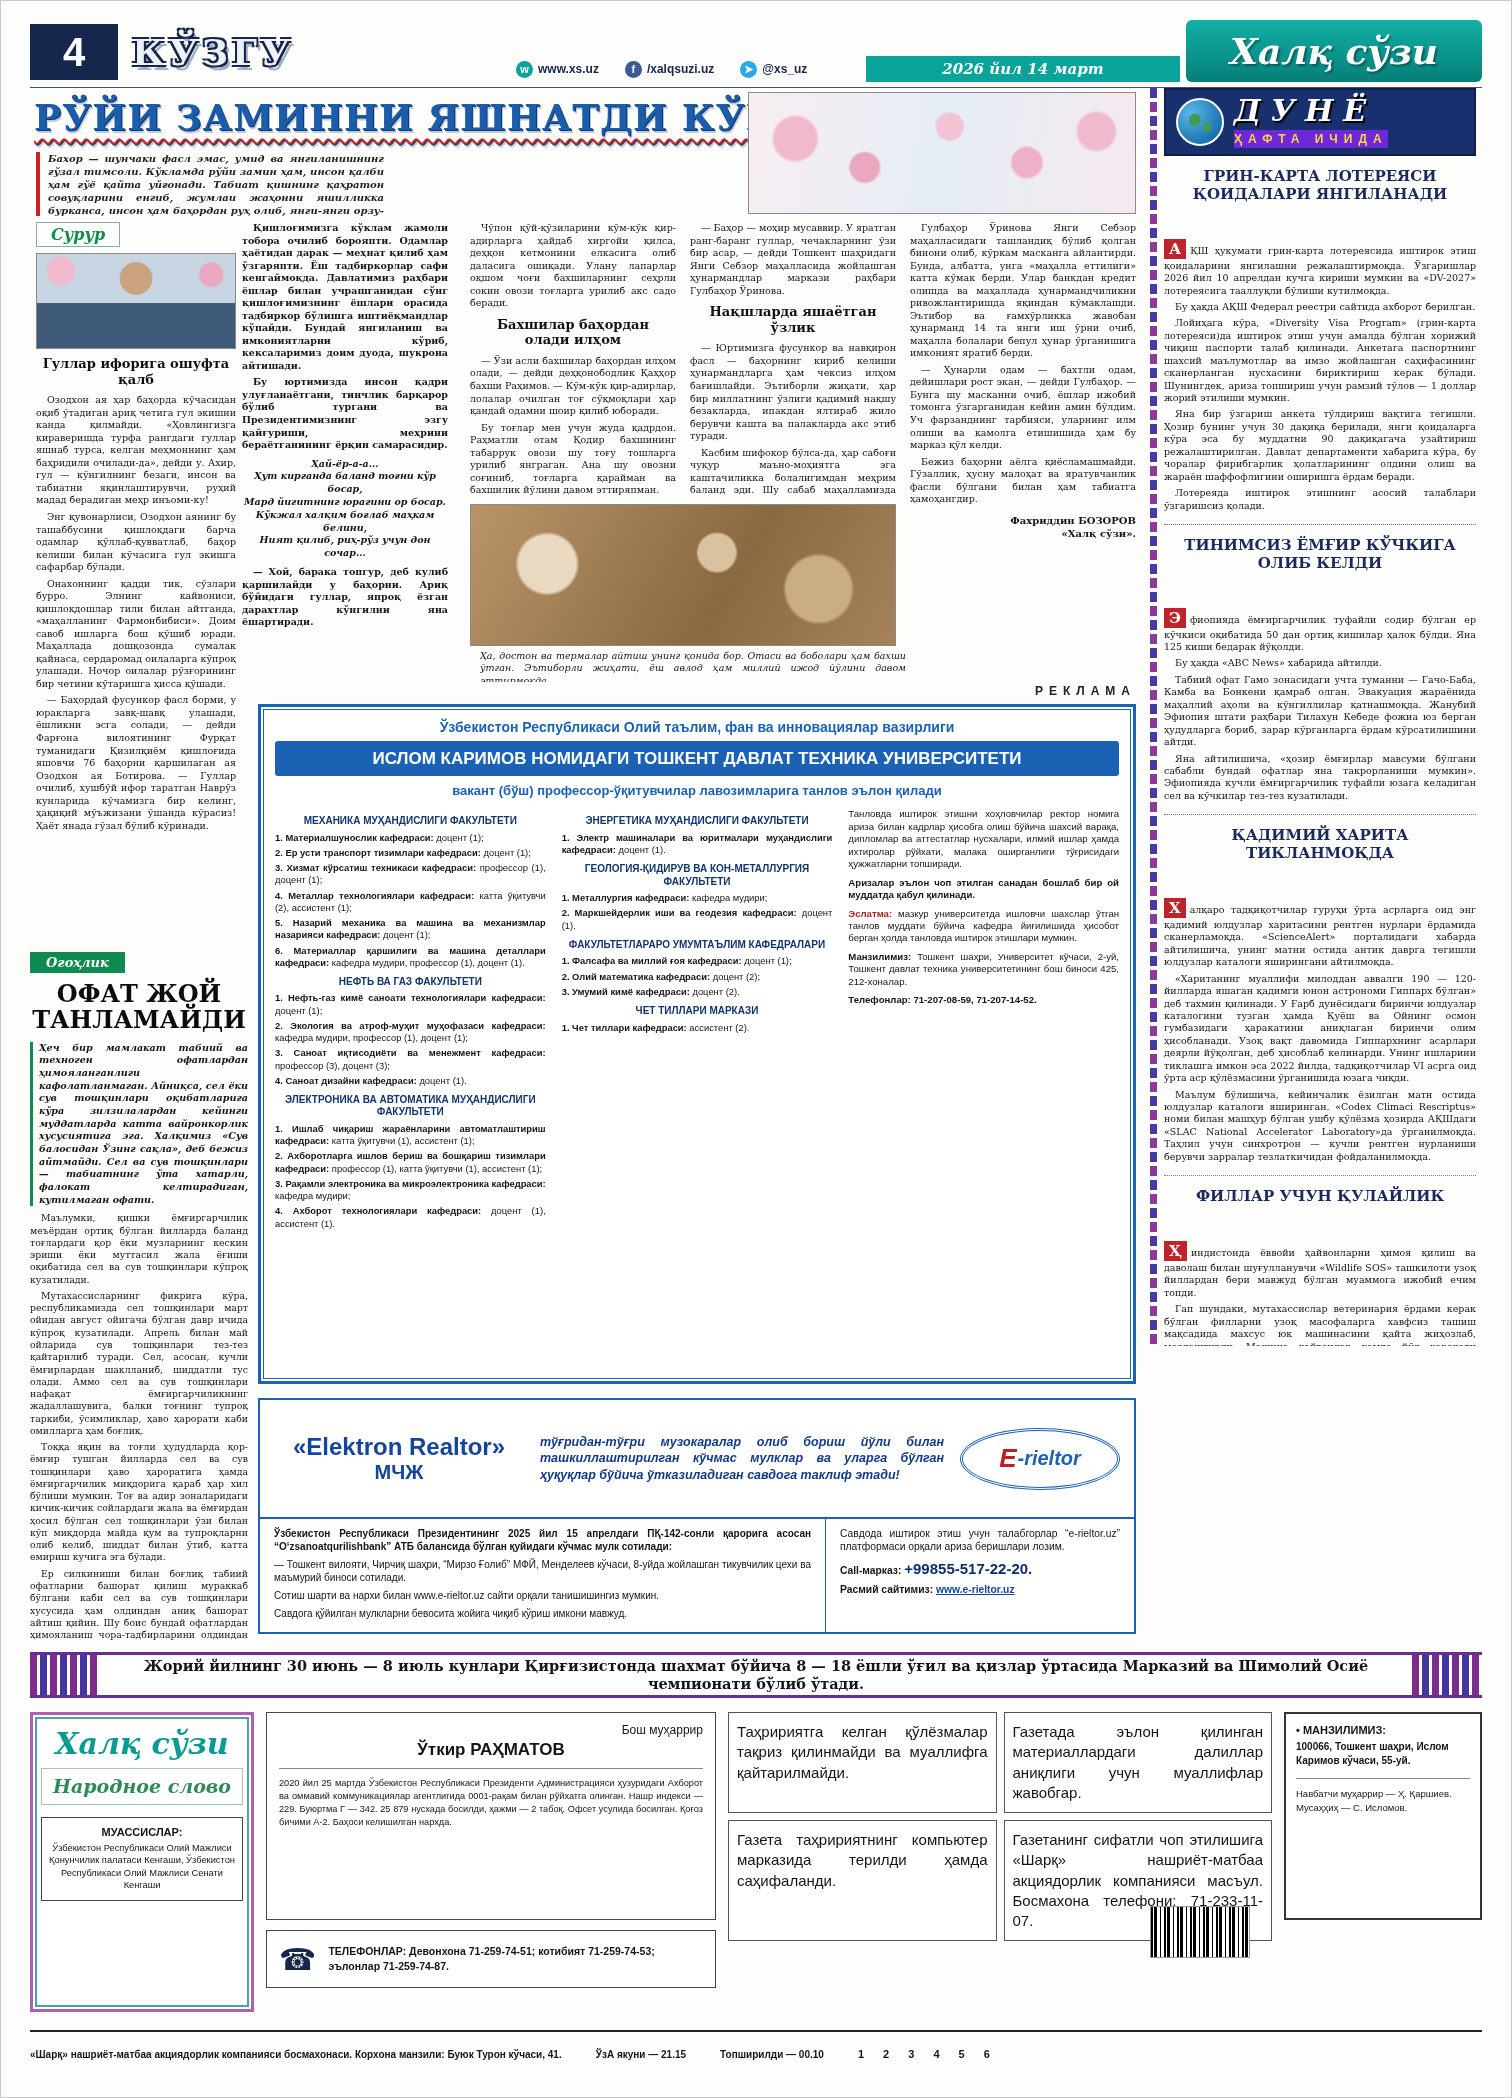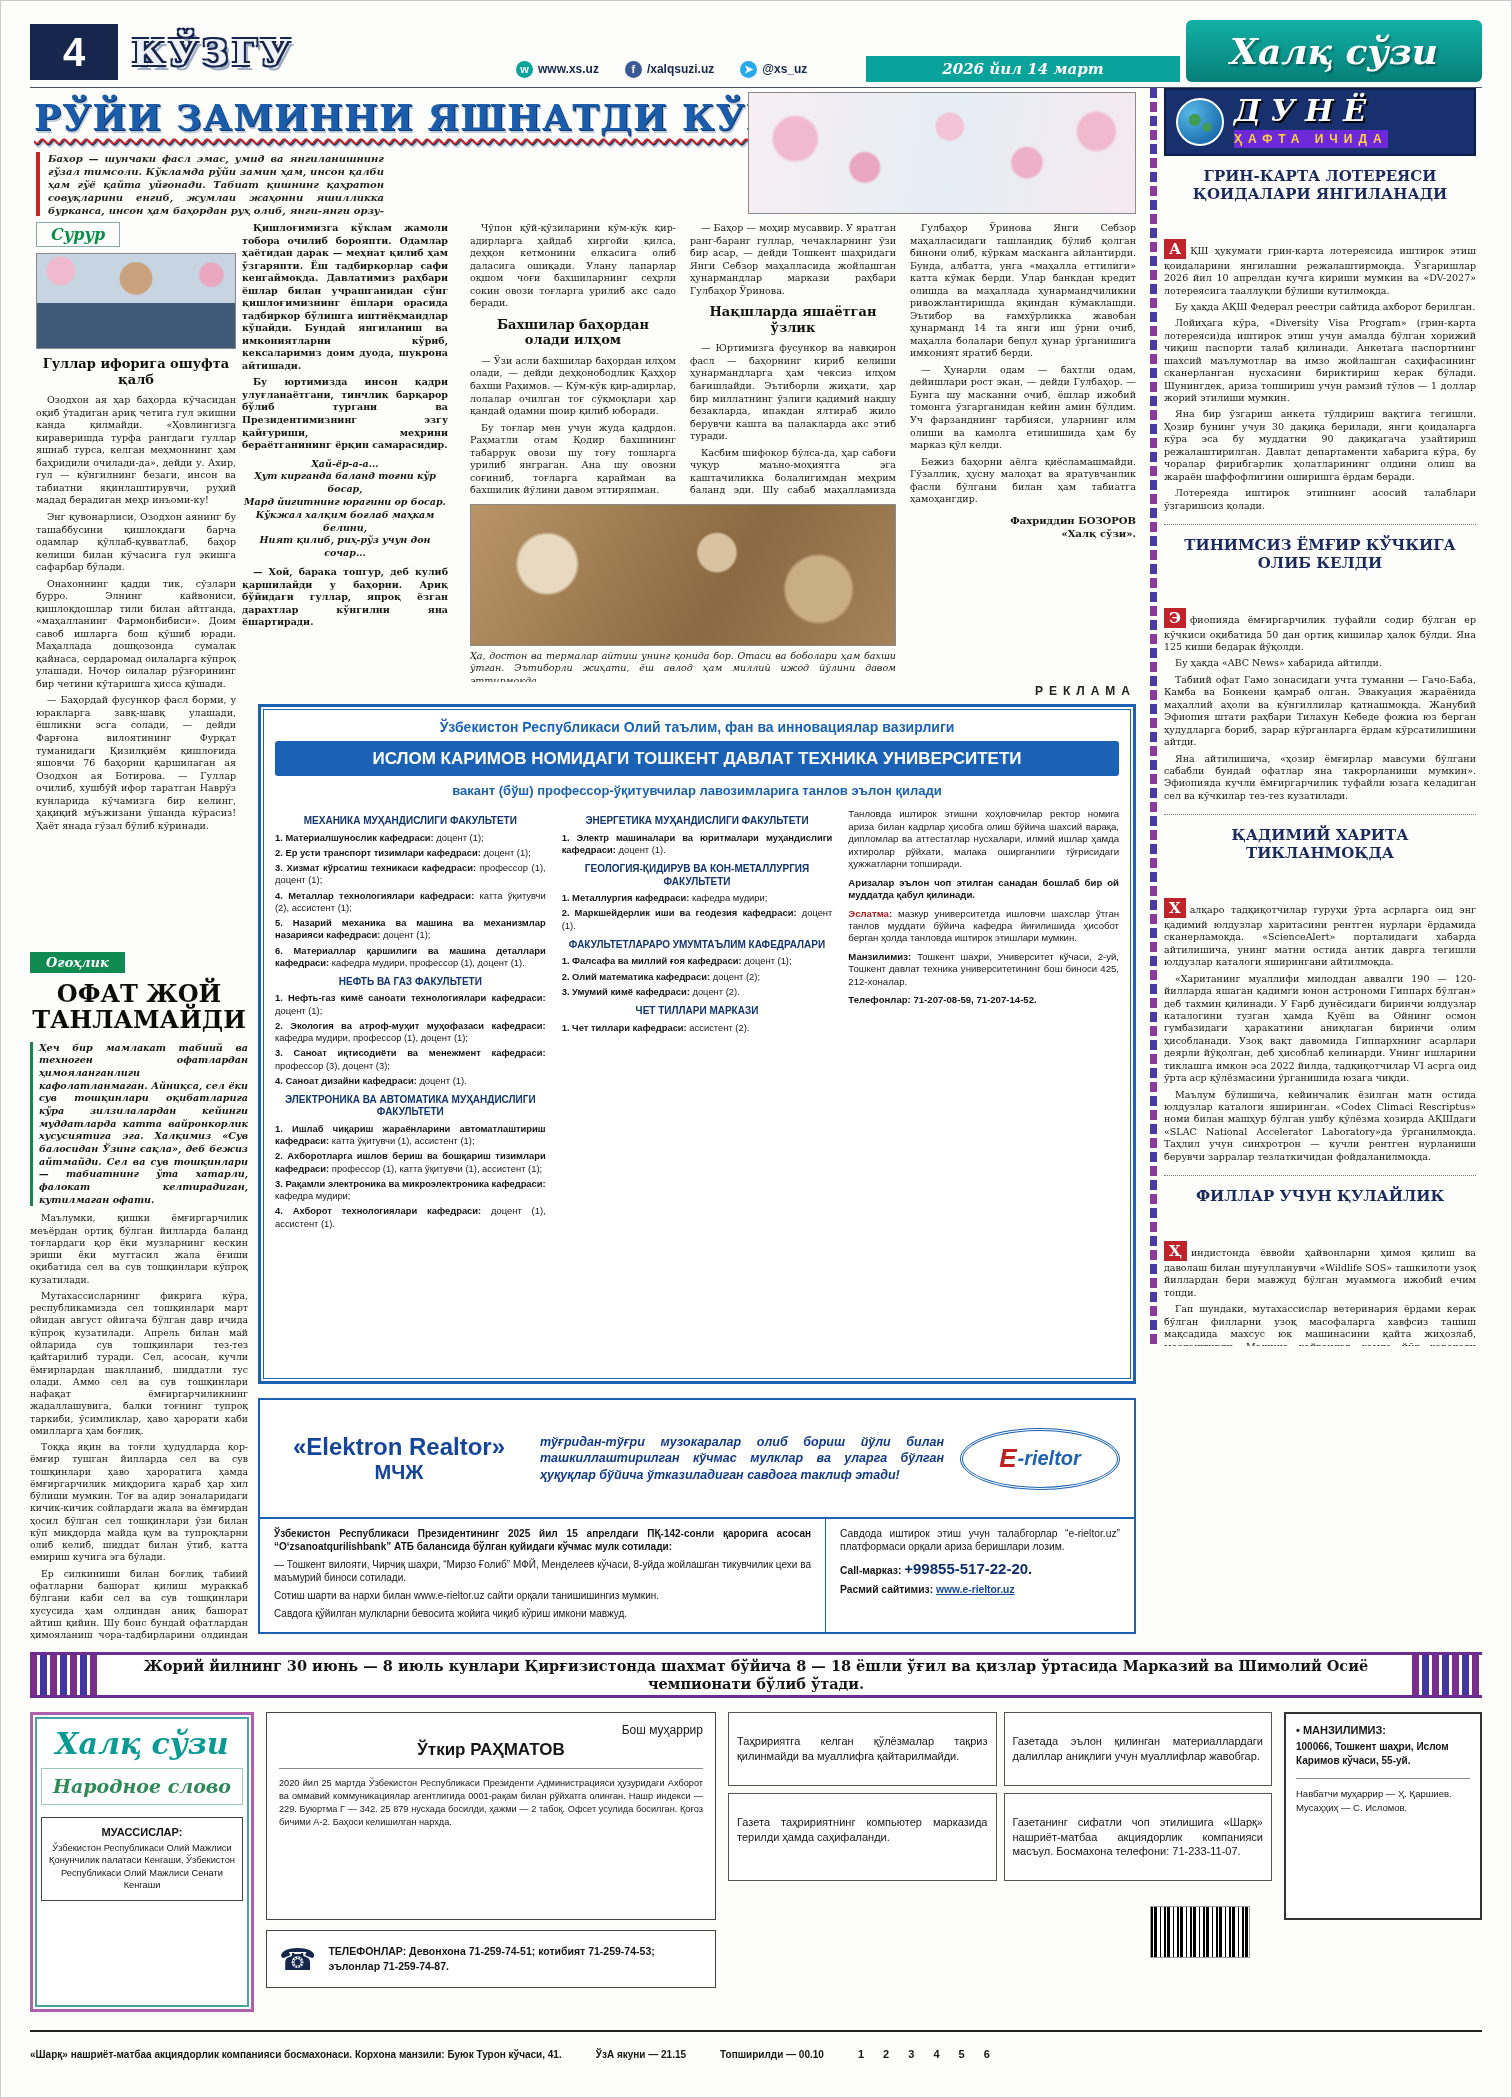--- a/index.html
+++ b/index.html
@@ -62,21 +62,21 @@
       radial-gradient(circle at 50% 26%, #caa27e 0 13%, transparent 14%),
       radial-gradient(circle at 12% 18%, #f0b9cd 0 7%, transparent 8%),
       radial-gradient(circle at 88% 22%, #eaa8c0 0 6%, transparent 7%),
       linear-gradient(180deg,#c7d4e2 0 52%,#3f5a78 52% 100%); }
   .crafts { position:absolute; left:470px; top:504px; width:426px; height:142px;
     background:
       radial-gradient(circle at 18% 42%, #e8d9c0 0 8%, transparent 9%),
       radial-gradient(circle at 58% 34%, #d9c2a0 0 7%, transparent 8%),
       radial-gradient(circle at 82% 60%, #c9ad83 0 9%, transparent 10%),
       linear-gradient(120deg,#b99468,#8a6a42 60%,#a5825a); }
-  .underphoto { position:absolute; left:470px; top:650px; width:426px; height:32px; overflow:hidden;
+  .underphoto { position:absolute; left:480px; top:650px; width:426px; height:32px; overflow:hidden;
     font:italic 9.5px/1.3 "DejaVu Serif",serif; text-align:justify; }
   .subhead { font:bold 13px/1.2 "DejaVu Serif",serif; text-align:center; margin:7px 4px; color:#111; }
   .bp { margin-bottom:4px; text-indent:11px; }
   .poem { font-style:italic; text-align:center; white-space:pre-line; margin:6px 0; line-height:1.35; }
   .byline { text-align:right; font-weight:bold; margin-top:8px; font-size:10px; }
   .byline .org { font-weight:bold; display:block; }
 
   
   .warn { position:absolute; left:30px; top:952px; width:218px; height:690px; overflow:hidden;
     font-size:9.3px; line-height:1.32; text-align:justify; }
@@ -166,21 +166,21 @@
   .f-center { left:266px; top:1712px; width:450px; height:208px; border:1.5px solid #444; padding:10px 12px; overflow:hidden; }
   .f-ed-label { text-align:right; font-size:12px; }
   .f-ed-name { text-align:center; font:bold 17px "Liberation Sans",sans-serif; margin:3px 0 8px; }
   .f-reg { border-top:1px solid #888; padding-top:8px; font-size:9.2px; line-height:1.4; text-align:justify; }
   .f-phones { left:266px; top:1930px; width:450px; height:58px; border:1.5px solid #444;
     display:flex; align-items:center; gap:12px; padding:6px 12px; }
   .f-phone-ic { font-size:30px; color:#16264d; font-family:"DejaVu Sans",sans-serif; }
   .f-phones-txt { font:bold 10.5px/1.45 "Liberation Sans",sans-serif; }
   .f-notes { left:728px; top:1712px; width:544px; height:152px; display:grid;
     grid-template-columns:1fr 1fr; gap:7px; background:transparent; }
-  .f-note { border:1.2px solid #555; padding:21px 8px; font-size:11px; line-height:1.35; text-align:justify; background:#fff; }
+  .f-note { border:1.2px solid #555; padding:9px 8px; font-size:15px; line-height:1.35; text-align:justify; background:#fff; }
   .f-addr { left:1284px; top:1712px; width:198px; height:208px; border:2.5px solid #333; padding:10px; }
   .f-addr b { font-size:11px; display:block; margin-bottom:4px; }
   .f-addr .adr { font:bold 10px/1.4 "Liberation Sans",sans-serif; margin-bottom:10px; }
   .f-addr .duty { border-top:1px solid #888; padding-top:8px; font-size:9.5px; line-height:1.5; }
   .barcode { position:absolute; left:1150px; top:1906px; width:100px; height:52px; border:1px solid #999;
     background:repeating-linear-gradient(90deg,#000 0 2px,#fff 2px 3px,#000 3px 6px,#fff 6px 9px,#000 9px 10px,#fff 10px 13px); }
   .f-bottom { left:30px; top:2030px; width:1452px; height:38px; border-top:2px solid #222;
     display:flex; align-items:center; gap:34px; padding-top:8px; background:transparent; }
   .f-printer { font:bold 10px "Liberation Sans",sans-serif; }
   .f-time { font:bold 10px "Liberation Sans",sans-serif; white-space:nowrap; }

